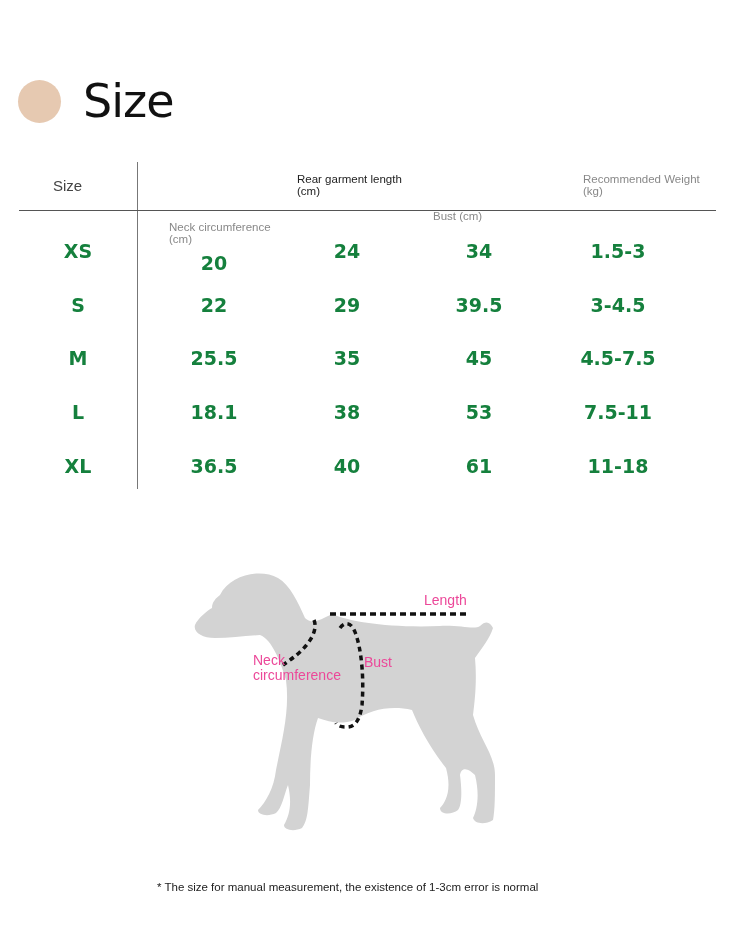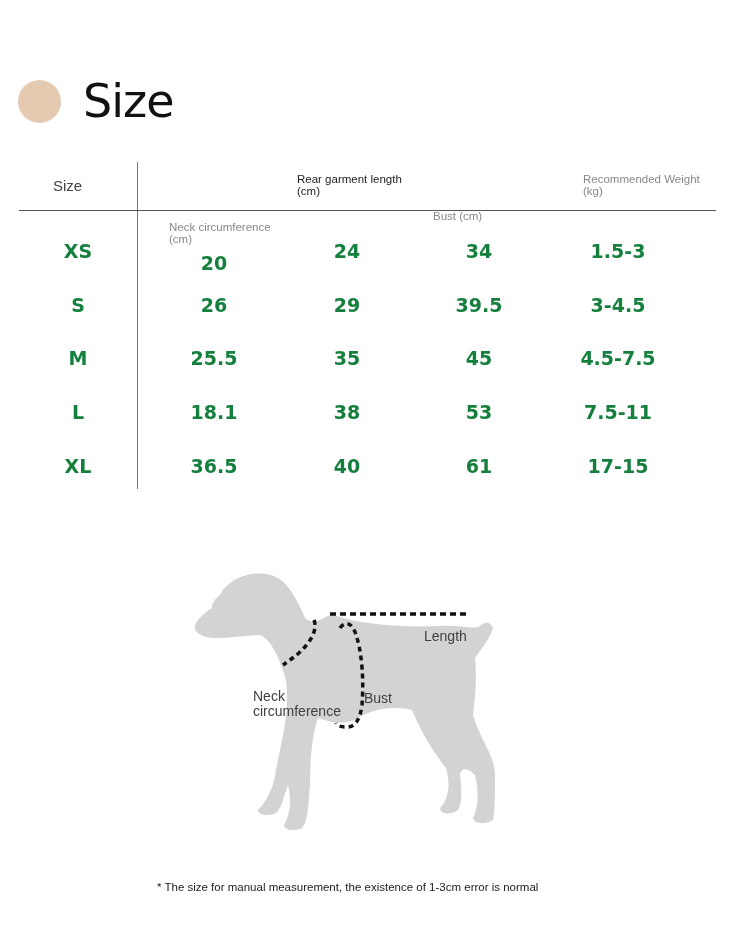--- a/index.html
+++ b/index.html
@@ -7,21 +7,21 @@
   .title-row { position: absolute; left: 18px; top: 76px; height: 50px; display: flex; align-items: center; }
   .dot { width: 43px; height: 43px; border-radius: 50%; background: #e6c9b1; }
   .title { margin-left: 22px; font-family: "DejaVu Sans", sans-serif; font-size: 46px; color: #111; letter-spacing: -1px; line-height: 1; }
   .vline { position: absolute; left: 137px; top: 162px; width: 1px; height: 327px; background: #777; }
   .hline { position: absolute; left: 19px; top: 210px; width: 697px; height: 1px; background: #555; }
   .hdr { position: absolute; font-size: 11.5px; color: #888; line-height: 12px; }
   .hdr.dark { color: #222; }
   .hdr-size { position: absolute; left: 53px; top: 177px; font-size: 15px; color: #444; }
   .cell { position: absolute; font-family: "DejaVu Sans", sans-serif; font-weight: bold; font-size: 19px; color: #15803d; text-align: center; width: 100px; margin-left: -50px; }
   .dog { position: absolute; left: 190px; top: 570px; }
-  .lbl { position: absolute; font-size: 14px; color: #404040; line-height: 15px; margin-top: 36px; }
+  .lbl { position: absolute; font-size: 14px; color: #ec4899; line-height: 15px; }
   .note { position: absolute; left: 157px; top: 881px; font-size: 11.5px; color: #222; }
 </style>
 </head>
 <body>
 
 <div class="title-row">
   <div class="dot"></div>
   <div class="title">Size</div>
 </div>
 
@@ -50,21 +50,21 @@
   <div>
     <div class="cell" style="left:78px;top:240px;">XS</div>
     <div class="cell" style="left:214px;top:252px;">20</div>
     <div class="cell" style="left:347px;top:240px;">24</div>
     <div class="cell" style="left:479px;top:240px;">34</div>
     <div class="cell" style="left:618px;top:240px;">1.5-3</div>
   </div>
 
   <div>
     <div class="cell" style="left:78px;top:294px;">S</div>
-    <div class="cell" style="left:214px;top:294px;">26</div>
+    <div class="cell" style="left:214px;top:294px;">22</div>
     <div class="cell" style="left:347px;top:294px;">29</div>
     <div class="cell" style="left:479px;top:294px;">39.5</div>
     <div class="cell" style="left:618px;top:294px;">3-4.5</div>
   </div>
 
   <div>
     <div class="cell" style="left:78px;top:347px;">M</div>
     <div class="cell" style="left:214px;top:347px;">25.5</div>
     <div class="cell" style="left:347px;top:347px;">35</div>
     <div class="cell" style="left:479px;top:347px;">45</div>
@@ -77,21 +77,21 @@
     <div class="cell" style="left:347px;top:401px;">38</div>
     <div class="cell" style="left:479px;top:401px;">53</div>
     <div class="cell" style="left:618px;top:401px;">7.5-11</div>
   </div>
 
   <div>
     <div class="cell" style="left:78px;top:455px;">XL</div>
     <div class="cell" style="left:214px;top:455px;">36.5</div>
     <div class="cell" style="left:347px;top:455px;">40</div>
     <div class="cell" style="left:479px;top:455px;">61</div>
-    <div class="cell" style="left:618px;top:455px;">17-15</div>
+    <div class="cell" style="left:618px;top:455px;">11-18</div>
   </div>
 </div>
 
 <div class="dog">
   <svg width="320" height="270" viewBox="0 0 320 270">
     <path fill="#d3d3d3" d="
       M 30 25
       C 40 5, 70 -2, 88 8
       C 100 15, 108 32, 115 48
       C 122 55, 130 50, 142 44

